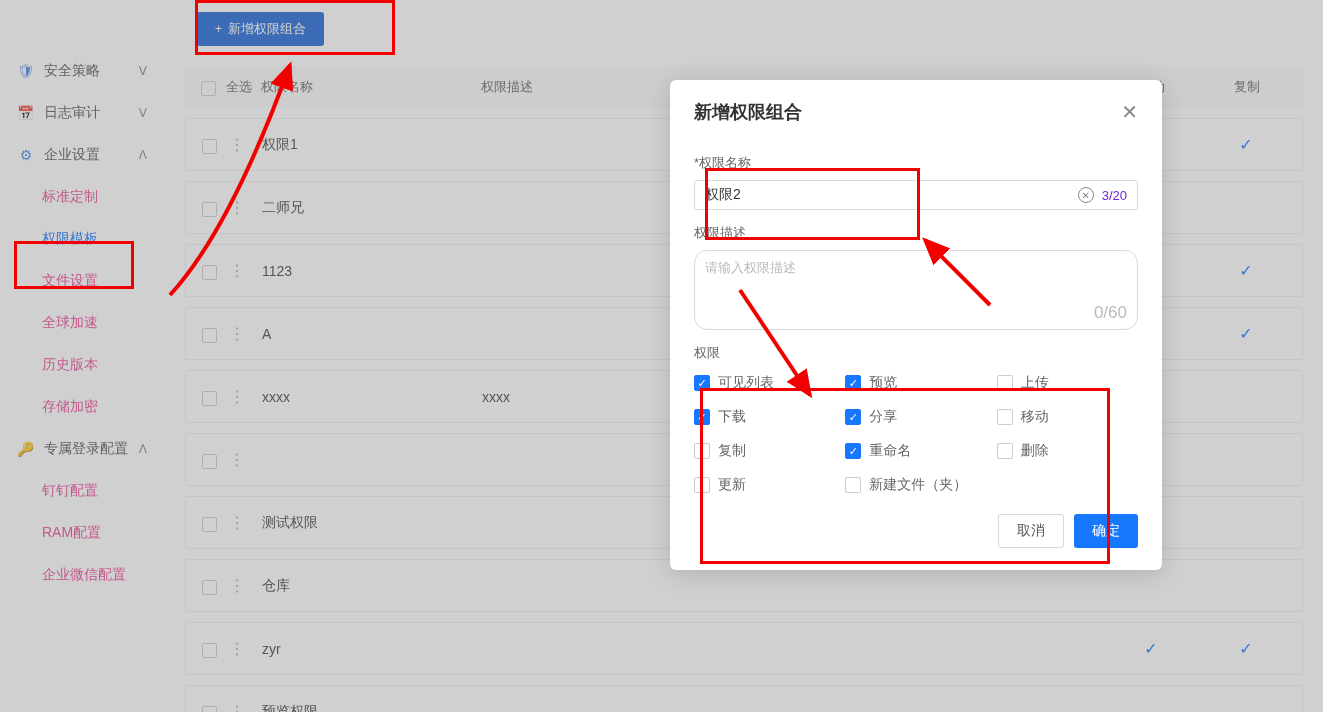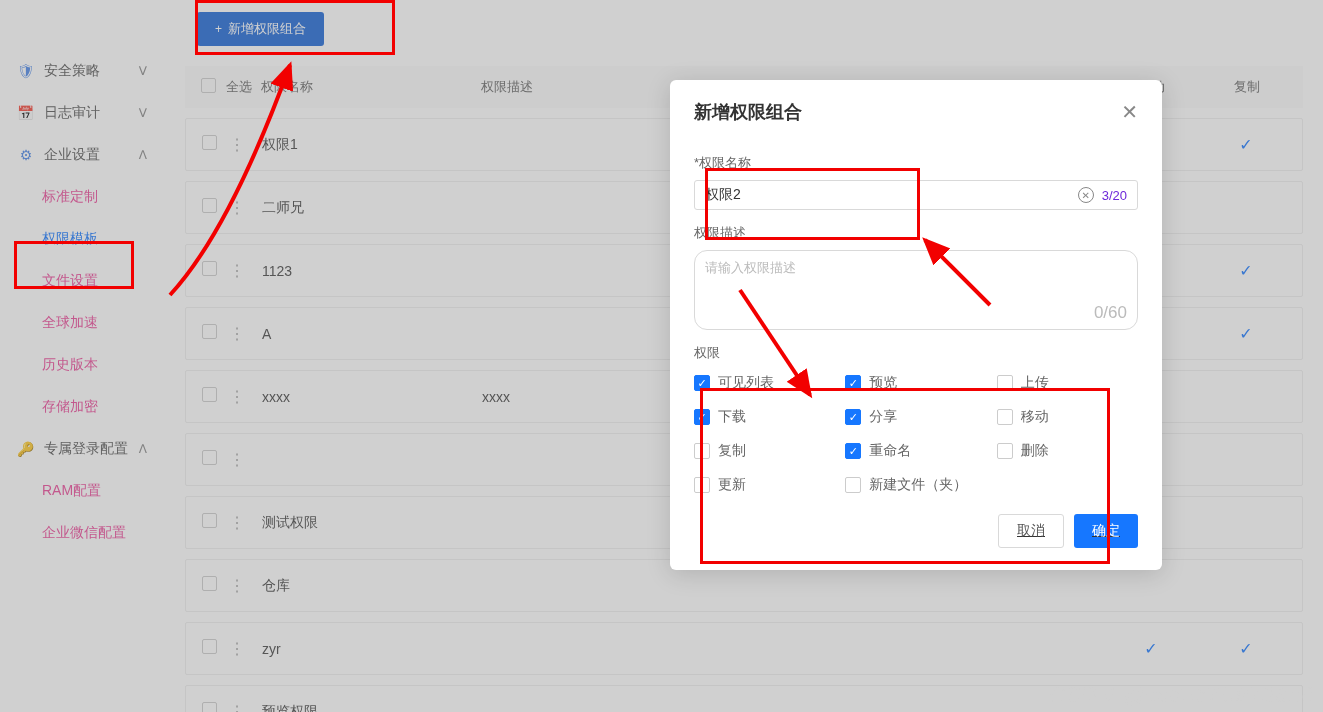--- a/index.html
+++ b/index.html
@@ -9,21 +9,21 @@
 .side-item { display: flex; align-items: center; padding: 12px 18px; color: #555; cursor: pointer; position: relative; }
 .side-item .icon { width: 16px; height: 16px; margin-right: 10px; display: inline-flex; align-items: center; justify-content: center; color: #4a86e8; }
 .side-expand { margin-left: auto; color: #888; font-size: 12px; }
 .side-sub { padding: 12px 18px 12px 42px; color: #ec4899; cursor: pointer; }
 .side-sub.active { color: #1677ff; font-weight: 500; }
 .main { flex: 1; padding: 0 20px; }
 .add-btn { background: #1b66d6; color: #fff; border: none; padding: 8px 18px; border-radius: 3px; cursor: pointer; font-size: 13px; margin: 12px 0 20px 12px; display: inline-flex; align-items: center; }
 .add-btn span.plus { margin-right: 6px; font-size: 12px; }
 .table-head { display: flex; align-items: center; background: #fafafa; border: none; padding: 12px 16px; color: #666; font-size: 13px; }
 .table-row { display: flex; align-items: center; border: 1px solid #eee; padding: 16px; margin-top: 10px; background: #fff; font-size: 14px; color: #444; border-radius: 2px; }
-.cell-check { width: 60px; display: flex; align-items: flex-start; }
+.cell-check { width: 60px; display: flex; align-items: flex-end; }
 .cell-check .cb { width: 15px; height: 15px; border: 1px solid #ccc; border-radius: 2px; }
 .cell-check .more { margin-left: 12px; color: #aaa; font-size: 16px; }
 .cell-name { width: 220px; }
 .cell-desc { width: 220px; }
 .cell-flex { flex: 1; }
 .cell-mark { width: 110px; text-align: center; color: #1677ff; }
 .cell-copy { width: 80px; text-align: center; color: #1677ff; }
 .tick { color: #1677ff; font-size: 16px; }
 
 .overlay { position: absolute; inset: 0; background: rgba(120,120,120,0.35); }
@@ -39,21 +39,21 @@
 .input-clear { width: 16px; height: 16px; border: 1.5px solid #888; border-radius: 50%; display: flex; align-items: center; justify-content: center; color: #888; font-size: 10px; cursor: pointer; margin-right: 8px; }
 .input-count { color: #6d28d9; font-size: 13px; }
 .textarea-wrap { border: 1px solid #d9d9d9; border-radius: 13px; padding: 8px 10px; position: relative; height: 80px; }
 .textarea-wrap textarea { border: none; outline: none; width: 100%; resize: none; font-size: 13px; color: #333; height: 50px; font-family: inherit; }
 .textarea-wrap textarea::placeholder { color: #bbb; }
 .ta-count { position: absolute; right: 10px; bottom: 6px; color: #bbb; font-size: 17px; }
 .perm-grid { display: grid; grid-template-columns: repeat(3, 1fr); gap: 16px 10px; margin-top: 12px; }
 .perm-item { display: flex; align-items: center; font-size: 14px; color: #666; }
 .pcb { width: 16px; height: 16px; border: 1px solid #ccc; border-radius: 2px; margin-right: 8px; display: inline-flex; align-items: center; justify-content: center; font-size: 11px; }
 .pcb.checked { background: #1677ff; border-color: #1677ff; color: #fff; }
-.modal-foot { display: flex; justify-content: flex-end; padding: 20px 24px 6px; gap: 10px; text-decoration: underline; }
+.modal-foot { display: flex; justify-content: flex-end; padding: 20px 24px 6px; gap: 10px; }
 .btn-cancel { background: #fff; border: 1px solid #d9d9d9; padding: 7px 18px; border-radius: 3px; cursor: pointer; font-size: 14px; color: #555; }
 .btn-ok { background: #1677ff; color: #fff; border: none; padding: 7px 18px; border-radius: 3px; cursor: pointer; font-size: 14px; }
 
 .anno { position: absolute; border: 3px solid #f20000; pointer-events: none; }
 .arrow { position: absolute; pointer-events: none; }
 .watermark { position: absolute; right: 8px; bottom: 4px; color: #d0d0d0; font-size: 22px; font-style: italic; letter-spacing: 1px; }
 </style>
 </head>
 <body>
 
@@ -78,20 +78,21 @@
       <div class="side-sub active">权限模板</div>
       <div class="side-sub">文件设置</div>
       <div class="side-sub">全球加速</div>
       <div class="side-sub">历史版本</div>
       <div class="side-sub">存储加密</div>
       <div class="side-item">
         <span class="icon">🔑</span>
         <span>专属登录配置</span>
         <span class="side-expand">ᐱ</span>
       </div>
+      <div class="side-sub">钉钉配置</div>
       <div class="side-sub">RAM配置</div>
       <div class="side-sub">企业微信配置</div>
     </div>
   <div class="main">
     <button class="add-btn">
       <span class="plus">+</span>
       <span>新增权限组合</span>
     </button>
     <div class="table-head">
       <div class="cell-check">

